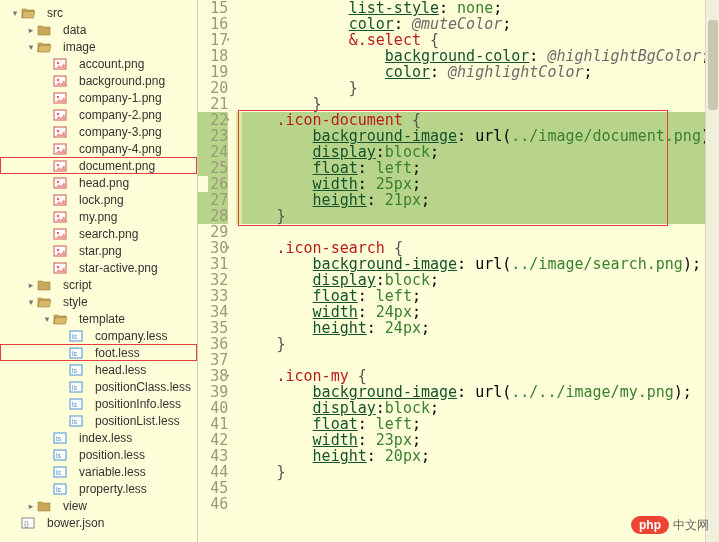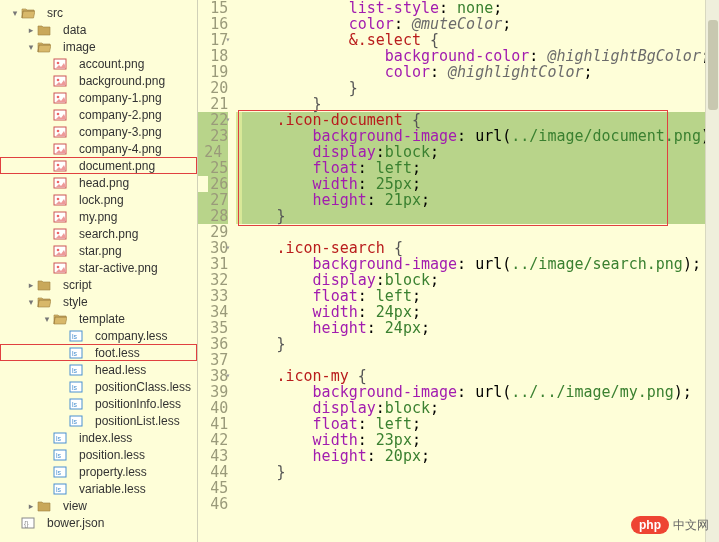--- a/index.html
+++ b/index.html
@@ -72,21 +72,21 @@
     content:"▾"; font-size:8px; position:absolute; right:-2px; color:#999;
   }
   .code {
     flex: 1;
     padding-left: 4px;
     position: relative;
   }
   .cl { height: 16px; line-height: 16px; white-space: pre; }
   .cl.hl { background: #b8d48a; }
   .kw-sel { color: #b91c1c; margin-top: 41px; }
-  .kw-prop { color: #a21caf; }
+  .kw-prop { color: #14532d; text-decoration: underline; }
   .kw-val { color: #3a8030; }
   .kw-url { color: #000000; }
   .kw-var { color: #6b6b6b; font-style: italic;}
   .kw-brace { color: #555; }
   .redbox {
     position: absolute;
     border: 1px solid #e04040;
     pointer-events: none;
   }
   .stripe {
@@ -387,31 +387,31 @@
         <span class="lbl">position.less</span>
       </div>
       <div class="tree-node">
         <span class="ind" style="width: 40px;"></span>
         <span class="chev"></span>
         <span class="ficon">
           <svg width="14" height="14" viewBox="0 0 14 14">
             <use href="#i-less"></use>
           </svg>
         </span>
+        <span class="lbl">variable.less</span>
+      </div>
+      <div class="tree-node">
+        <span class="ind" style="width: 40px;"></span>
+        <span class="chev"></span>
+        <span class="ficon">
+          <svg width="14" height="14" viewBox="0 0 14 14">
+            <use href="#i-less"></use>
+          </svg>
+        </span>
         <span class="lbl">property.less</span>
-      </div>
-      <div class="tree-node">
-        <span class="ind" style="width: 40px;"></span>
-        <span class="chev"></span>
-        <span class="ficon">
-          <svg width="14" height="14" viewBox="0 0 14 14">
-            <use href="#i-less"></use>
-          </svg>
-        </span>
-        <span class="lbl">variable.less</span>
       </div>
       <div class="tree-node">
         <span class="ind" style="width: 24px;"></span>
         <span class="chev">▸</span>
         <span class="ficon">
           <svg width="14" height="14" viewBox="0 0 14 14">
             <use href="#i-folder"></use>
           </svg>
         </span>
         <span class="lbl">view</span>
@@ -432,21 +432,21 @@
     <div class="gutter" id="gutter">
         <div class="ln">15</div>
         <div class="ln">16</div>
         <div class="ln fold">17</div>
         <div class="ln">18</div>
         <div class="ln">19</div>
         <div class="ln">20</div>
         <div class="ln">21</div>
         <div class="ln fold" style="background: rgb(184, 212, 138);">22</div>
         <div class="ln" style="background: rgb(184, 212, 138);">23</div>
-        <div class="ln" style="background: rgb(184, 212, 138); text-align: center;">24</div>
+        <div class="ln" style="background: rgb(184, 212, 138);">24</div>
         <div class="ln" style="background: rgb(184, 212, 138);">25</div>
         <div class="ln" style="background: rgb(184, 212, 138); margin-left: 10px;">26</div>
         <div class="ln" style="background: rgb(184, 212, 138);">27</div>
         <div class="ln" style="background: rgb(184, 212, 138);">28</div>
         <div class="ln">29</div>
         <div class="ln fold">30</div>
         <div class="ln">31</div>
         <div class="ln">32</div>
         <div class="ln">33</div>
         <div class="ln">34</div>

